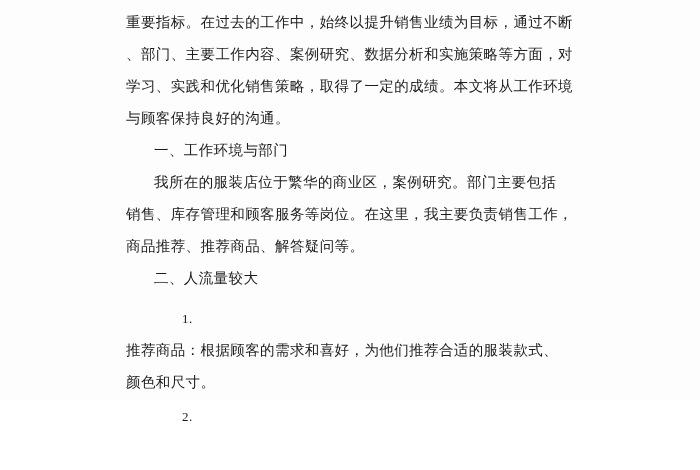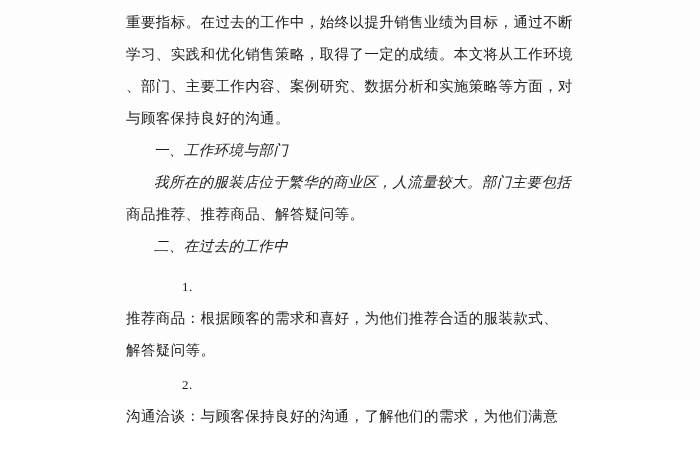--- a/index.html
+++ b/index.html
@@ -31,21 +31,20 @@
   .line {
     font-size: 14.5px;
     line-height: 32px;
     letter-spacing: 0.4px;
     white-space: pre;
     color: #1c1c1c;
     text-align: justify;
   }
   .heading {
     padding-left: 28px;
-    font-style: italic;
   }
   .numbered {
     padding-left: 56px;
     font-size: 13px;
     line-height: 30px;
   }
   .spacer-sm {
     height: 10px;
   }
   .spacer-xs {
@@ -55,36 +54,36 @@
     padding-top: 6px;
   }
 </style>
 </head>
 <body>
 
 <div class="page">
   <div class="content">
 
     <div class="line first-line">重要指标。在过去的工作中，始终以提升销售业绩为目标，通过不断</div>
+    <div class="line">、部门、主要工作内容、案例研究、数据分析和实施策略等方面，对</div>
     <div class="line">学习、实践和优化销售策略，取得了一定的成绩。本文将从工作环境</div>
-    <div class="line">、部门、主要工作内容、案例研究、数据分析和实施策略等方面，对</div>
     <div class="line">与顾客保持良好的沟通。</div>
 
     <div class="line heading">一、工作环境与部门</div>
 
-    <div class="line heading">我所在的服装店位于繁华的商业区，人流量较大。部门主要包括</div>
+    <div class="line heading">我所在的服装店位于繁华的商业区，案例研究。部门主要包括</div>
+    <div class="line">销售、库存管理和顾客服务等岗位。在这里，我主要负责销售工作，</div>
     <div class="line">商品推荐、推荐商品、解答疑问等。</div>
 
-    <div class="line heading">二、在过去的工作中</div>
+    <div class="line heading">二、人流量较大</div>
 
     <div class="spacer-sm"></div>
 
     <div class="line numbered">1.</div>
     <div class="line">推荐商品：根据顾客的需求和喜好，为他们推荐合适的服装款式、</div>
-    <div class="line">解答疑问等。</div>
+    <div class="line">颜色和尺寸。</div>
 
     <div class="spacer-xs"></div>
 
     <div class="line numbered">2.</div>
-    <div class="line">沟通洽谈：与顾客保持良好的沟通，了解他们的需求，为他们满意</div>
 
   </div>
 </div>
 
 </body></html>

